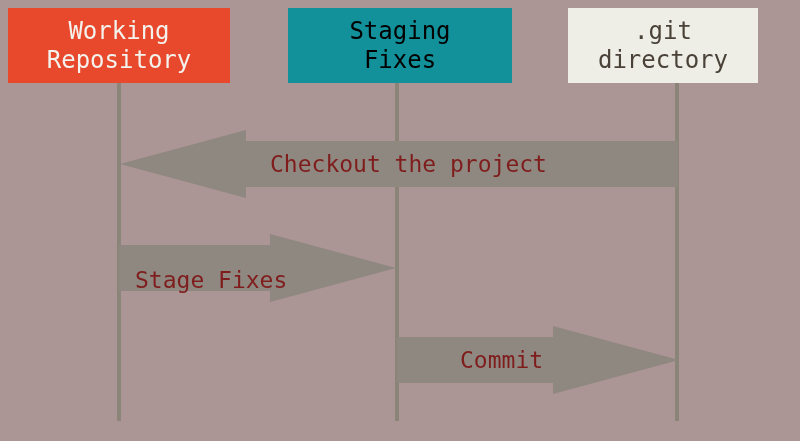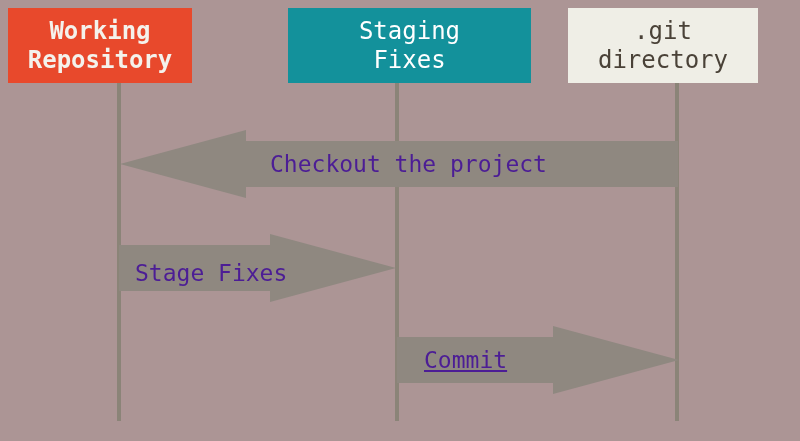--- a/index.html
+++ b/index.html
@@ -23,22 +23,22 @@
     height: 75px;
     display: flex;
     flex-direction: column;
     align-items: center;
     justify-content: center;
     text-align: center;
     font-size: 24px;
     line-height: 29px;
     z-index: 3;
   }
-  .box-working   { left: 8px;   width: 184px; background: #e8492c; color: #f4f2ec; font-weight: bold; }
-  .box-staging   { left: 288px; width: 243px; background: #13919b; color: #ffffff; justify-content: center; }
+  .box-working   { left: 8px;   width: 222px; background: #e8492c; color: #f4f2ec; }
+  .box-staging   { left: 288px; width: 224px; background: #13919b; color: #000000; justify-content: center; }
   .box-git       { left: 568px; width: 190px; background: #efeee6; color: #4a4238; }
 
   
   .lifeline {
     position: absolute;
     top: 83px;
     height: 338px;
     width: 4px;
     background: #8b8478;
     z-index: 1;
@@ -61,40 +61,40 @@
     border-top: 34px solid transparent;
     border-bottom: 34px solid transparent;
     z-index: 2;
   }
   .head-left  { border-right: 126px solid #8f8880; }
   .head-right { border-left: 126px solid #8f8880; }
   .arrow-label {
     position: absolute;
     height: 46px;
     line-height: 46px;
-    color: #4c1d95;
+    color: #7f1d1d;
     font-size: 23px;
     white-space: nowrap;
     z-index: 4;
   }
 
   
   .checkout-body  { left: 246px; top: 141px; width: 432px; }
   .checkout-head  { left: 120px; top: 130px; }
   .checkout-label { left: 270px; top: 141px; }
 
   
   .stage-body  { left: 119px; top: 245px; width: 151px; }
   .stage-head  { left: 270px; top: 234px; }
-  .stage-label { left: 135px; top: 250px; }
+  .stage-label { left: 135px; top: 257px; }
 
   
   .commit-body  { left: 397px; top: 337px; width: 156px; }
   .commit-head  { left: 553px; top: 326px; }
-  .commit-label { left: 424px; top: 337px; text-decoration: underline; }
+  .commit-label { left: 460px; top: 337px; }
 </style>
 </head>
 <body>
 
 <div class="canvas">
 
   <div class="box box-working">
     <span>Working</span>
     <span>Repository</span>
   </div>

